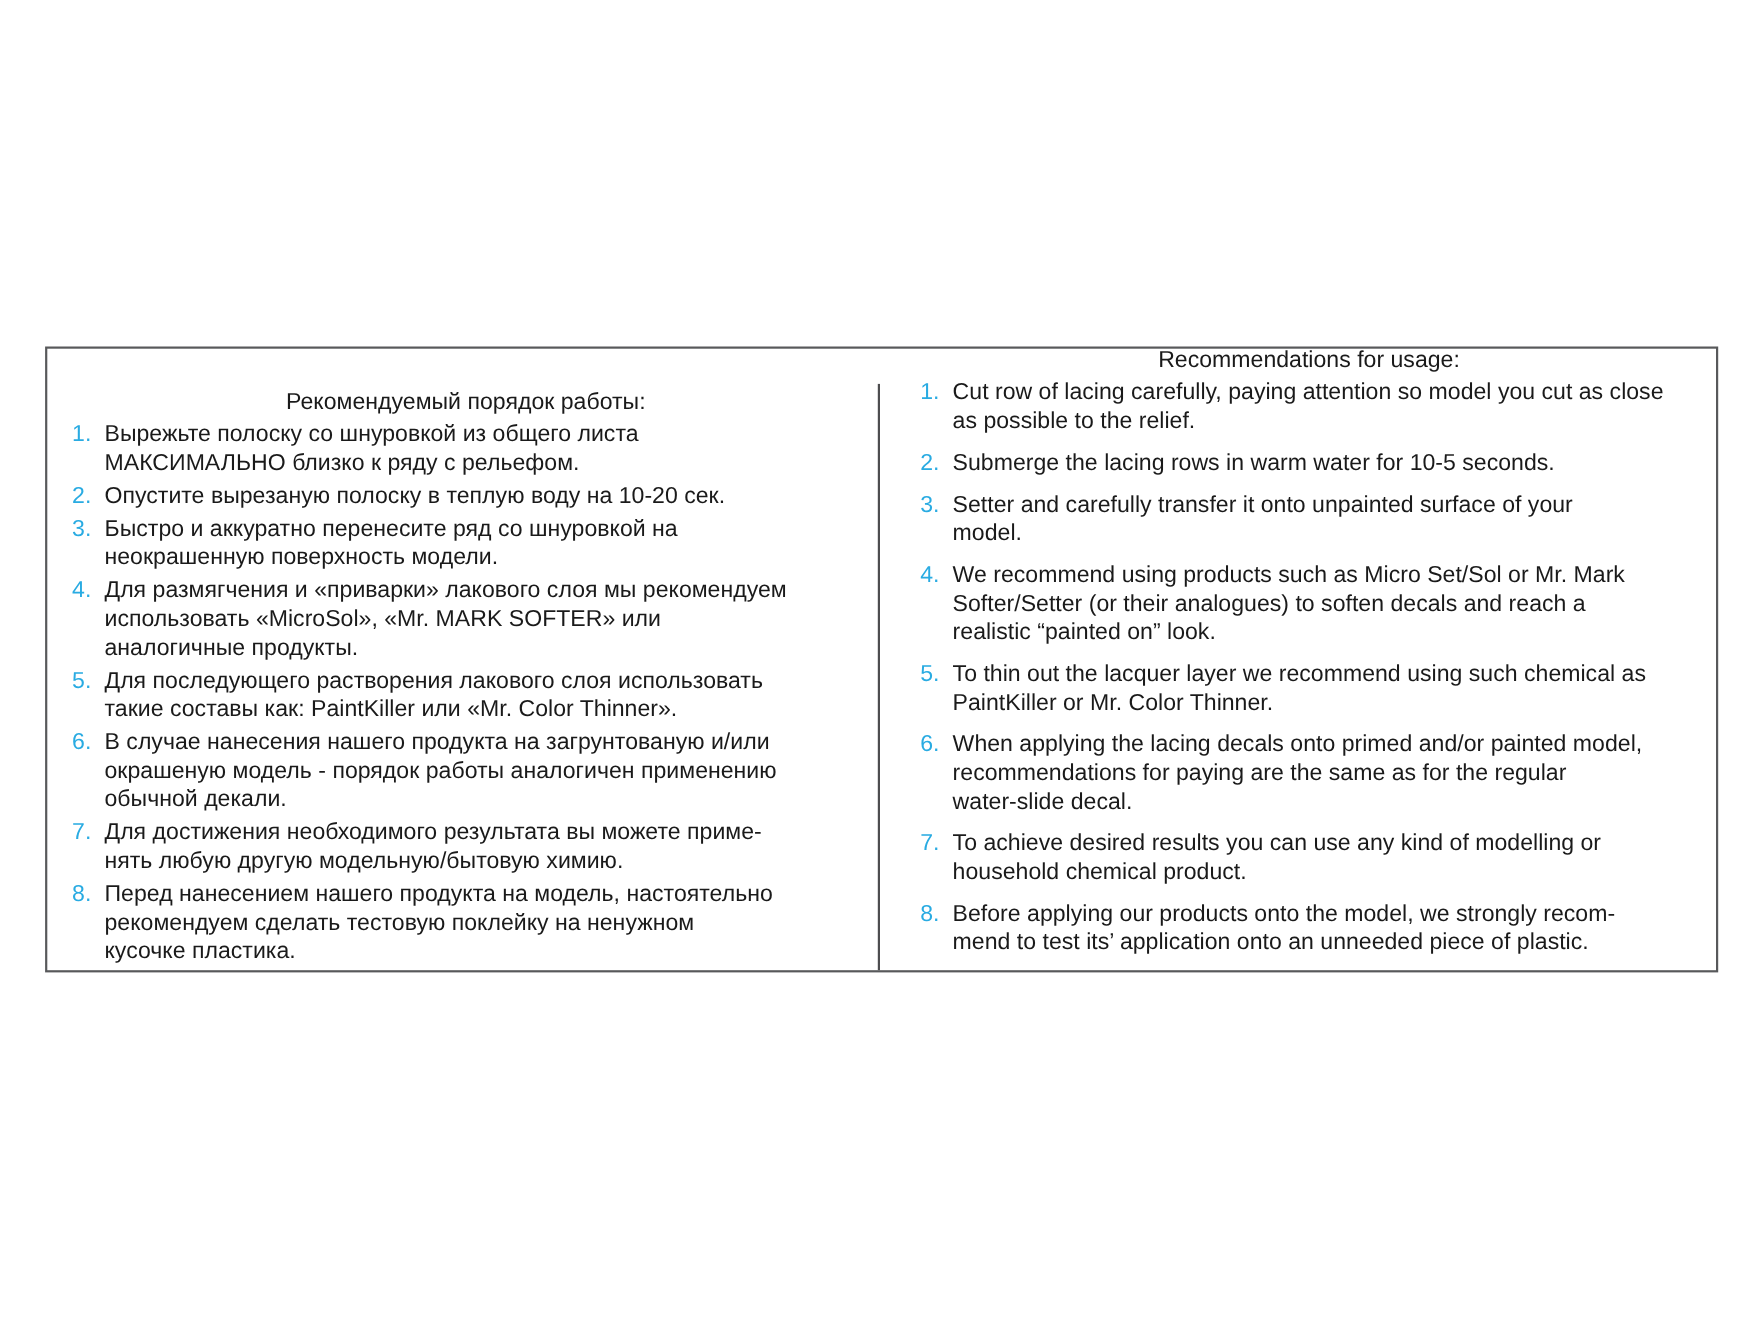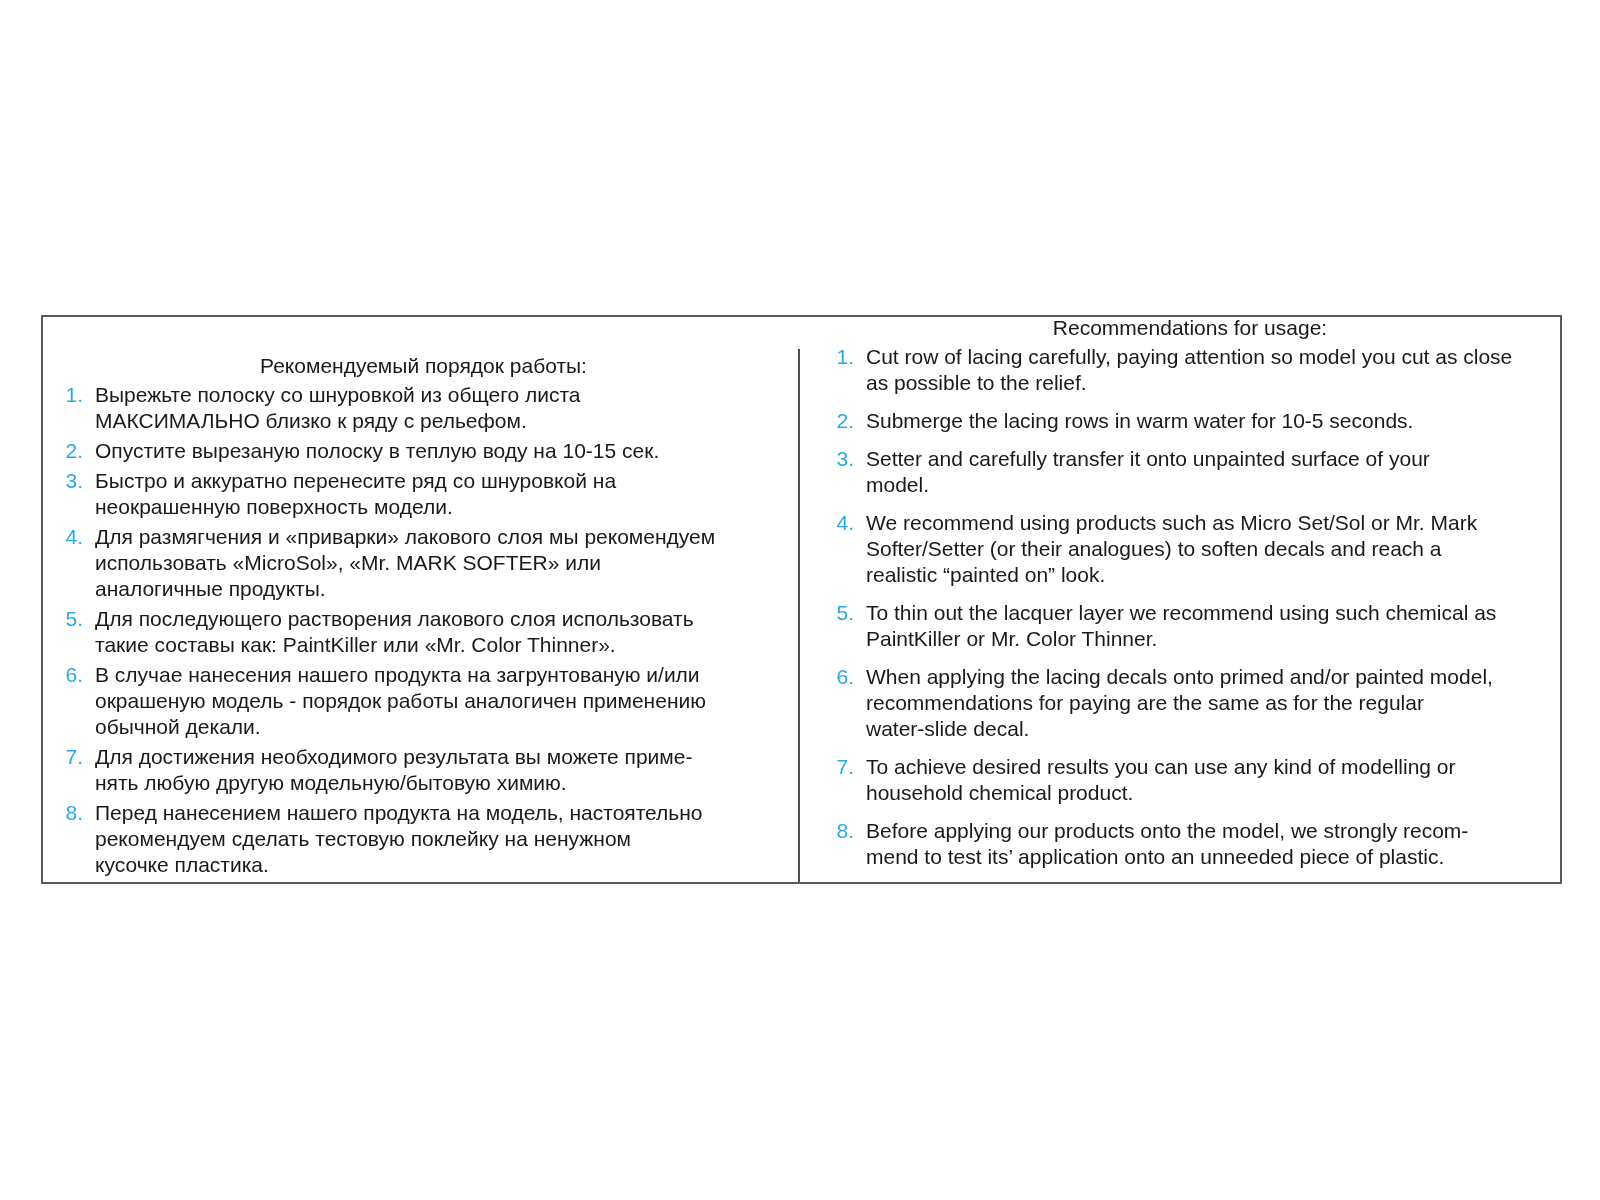--- a/index.html
+++ b/index.html
@@ -76,21 +76,21 @@
     <div class="panel left">
       <h1 class="panel-title">Рекомендуемый порядок работы:</h1>
 
       <div class="item">
         <span class="num">1.</span>
         <span class="txt">Вырежьте полоску со шнуровкой из общего листа
 МАКСИМАЛЬНО близко к  ряду с рельефом.</span>
       </div>
       <div class="item">
         <span class="num">2.</span>
-        <span class="txt">Опустите вырезаную полоску в теплую воду на 10-15 сек.</span>
+        <span class="txt">Опустите вырезаную полоску в теплую воду на 10-20 сек.</span>
       </div>
       <div class="item">
         <span class="num">3.</span>
         <span class="txt">Быстро и аккуратно перенесите ряд со шнуровкой на
 неокрашенную поверхность модели.</span>
       </div>
       <div class="item">
         <span class="num">4.</span>
         <span class="txt">Для размягчения и «приварки» лакового слоя мы рекомендуем
 использовать «MicroSol», «Mr. MARK SOFTER» или

